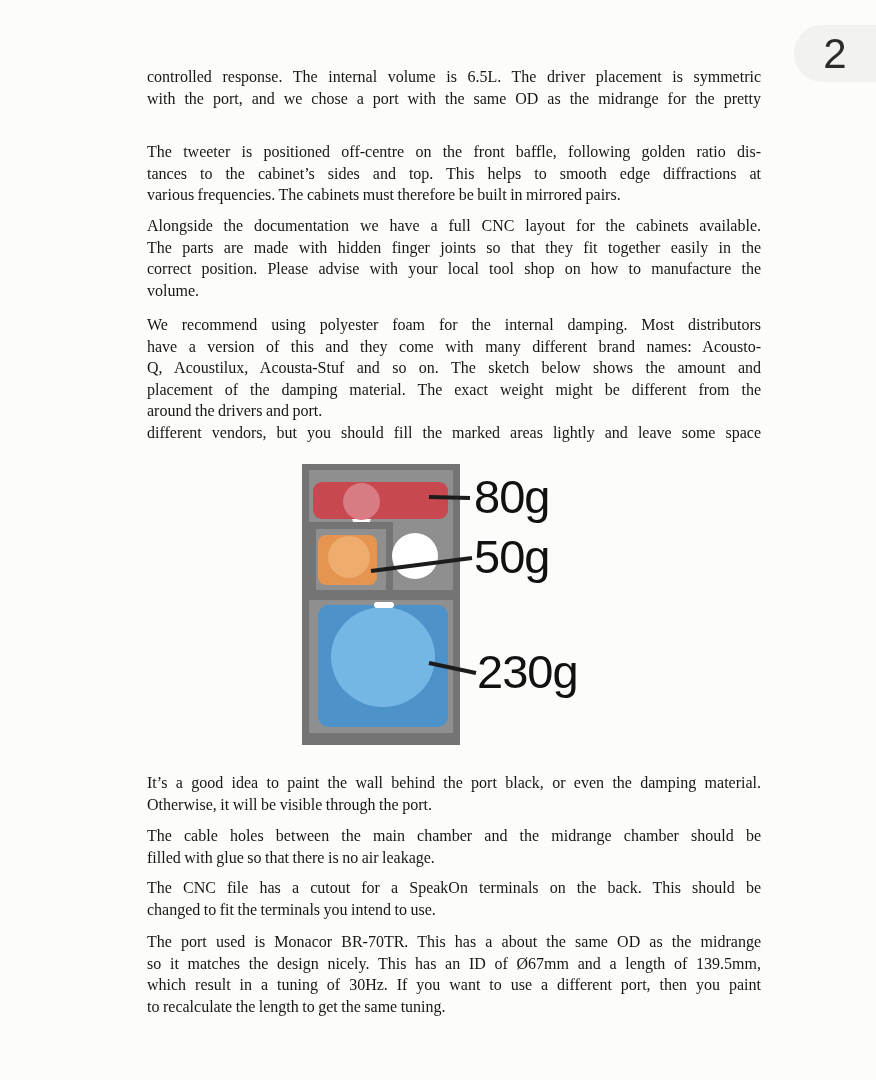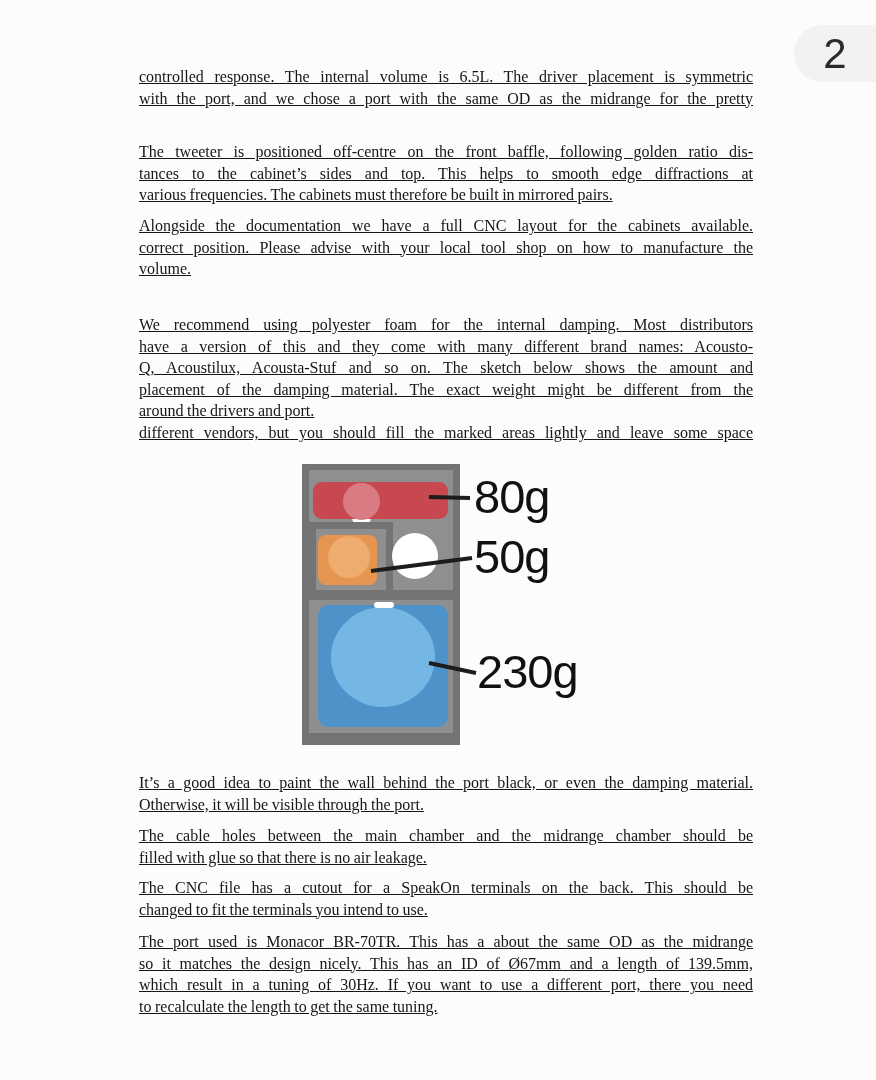--- a/index.html
+++ b/index.html
@@ -13,21 +13,21 @@
     position:absolute;left:794px;top:25px;width:94px;height:57px;
     background:var(--c-badge_bg,#f2f2f0);
     border-radius:28px 0 0 28px;
     display:flex;align-items:center;justify-content:center;
     font-family:"Liberation Sans", sans-serif;
     font-size:42px;color:#2b2b2b;
   }
   .badge span{transform:translateX(-6px);}
   
   .textcol{position:absolute;left:131px;top:0;width:614px;}
-  .para{position:absolute;left:8px;width:614px;color:var(--c-text,#161616);text-decoration:underline;}
+  .para{position:absolute;left:16px;width:614px;color:var(--c-text,#161616);}
   .line{
     font-size:16px;line-height:21.6px;
     text-align:justify;text-align-last:justify;
     word-spacing:-0.5px;white-space:normal;
   }
   .line.last{text-align-last:left;}
   
   .cab{position:absolute;left:302px;top:464px;width:158px;height:281px;}
   .wall{
     background-color:var(--c-wall,#747474);
@@ -61,20 +61,21 @@
     <div class="line">controlled response. The internal volume is 6.5L. The driver placement is symmetric</div>
     <div class="line">with the port, and we chose a port with the same OD as the midrange for the pretty</div>
   </div>
   <div class="para" style="top:141px">
     <div class="line">The tweeter is positioned off-centre on the front baffle, following golden ratio dis-</div>
     <div class="line">tances to the cabinet’s sides and top.  This helps to smooth edge diffractions at</div>
     <div class="line last">various frequencies. The cabinets must therefore be built in mirrored pairs.</div>
   </div>
   <div class="para" style="top:215px">
     <div class="line">Alongside the documentation we have a full CNC layout for the cabinets available.</div>
+    <div class="line">The parts are made with hidden finger joints so that they fit together easily in the</div>
     <div class="line">correct position. Please advise with your local tool shop on how to manufacture the</div>
     <div class="line last">volume.</div>
   </div>
   <div class="para" style="top:314px">
     <div class="line">We recommend using polyester foam for the internal damping.  Most distributors</div>
     <div class="line">have a version of this and they come with many different brand names:  Acousto-</div>
     <div class="line">Q, Acoustilux, Acousta-Stuf and so on.  The sketch below shows the amount and</div>
     <div class="line">placement of the damping material.  The exact weight might be different from the</div>
     <div class="line last">around the drivers and port.</div>
     <div class="line">different vendors, but you should fill the marked areas lightly and leave some space</div>
@@ -87,21 +88,21 @@
     <div class="line">The cable holes between the main chamber and the midrange chamber should be</div>
     <div class="line last">filled with glue so that there is no air leakage.</div>
   </div>
   <div class="para" style="top:877px">
     <div class="line">The CNC file has a cutout for a SpeakOn terminals on the back.  This should be</div>
     <div class="line last">changed to fit the terminals you intend to use.</div>
   </div>
   <div class="para" style="top:931px">
     <div class="line">The port used is Monacor BR-70TR. This has a about the same OD as the midrange</div>
     <div class="line">so it matches the design nicely. This has an ID of Ø67mm and a length of 139.5mm,</div>
-    <div class="line">which result in a tuning of 30Hz. If you want to use a different port, there you need</div>
+    <div class="line">which result in a tuning of 30Hz. If you want to use a different port, then you paint</div>
     <div class="line last">to recalculate the length to get the same tuning.</div>
   </div>
 </div>
 
 <div class="cab wall">
 
   <div class="abs" style="left: 7px; top: 6px; width: 144px; height: 263px; background-color: rgb(143, 143, 143);"></div>
 
   <div class="abs circ" style="left: 50px; top: 46px; width: 19px; height: 16px; background-color: rgb(255, 255, 255);"></div>
 

